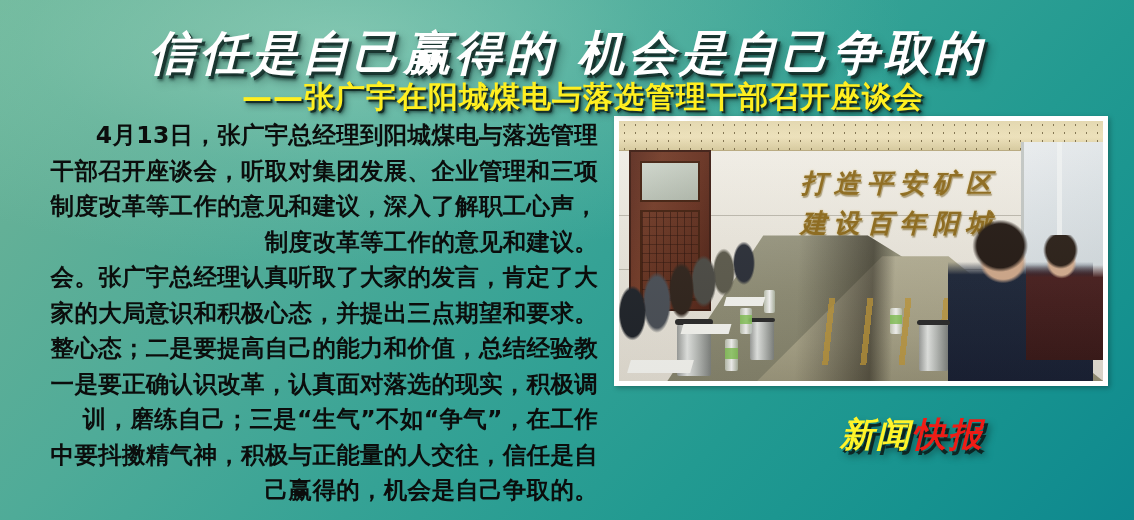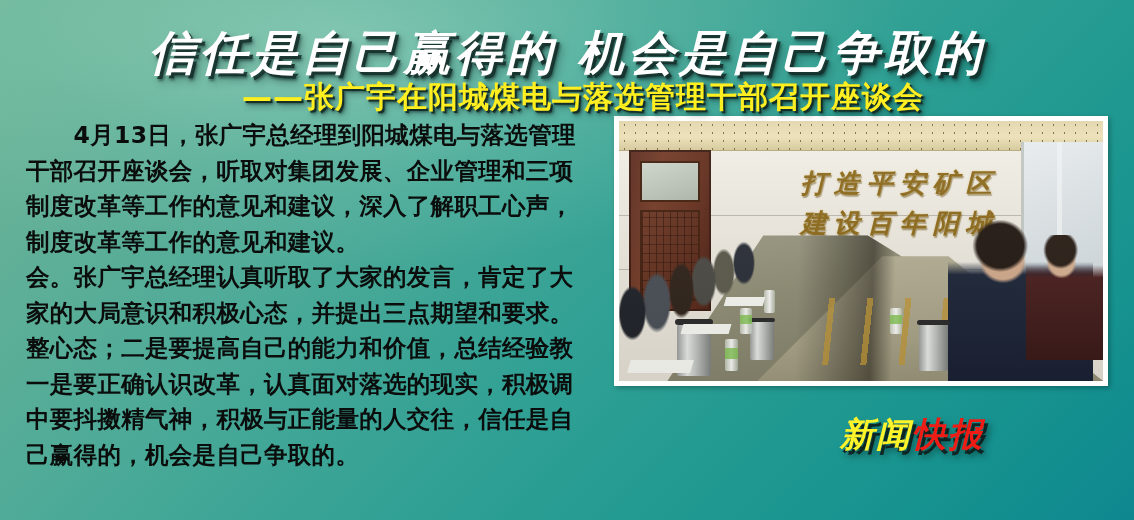--- a/index.html
+++ b/index.html
@@ -87,21 +87,21 @@
     top: 118px;
     width: 572px;
     color: #0b0d0c;
     font-family: "DejaVu Sans", "Liberation Sans", sans-serif;
     font-size: 23.5px;
     font-weight: bold;
     line-height: 35.5px;
     letter-spacing: 0.3px;
     z-index: 4;
   }
-  .article p { margin: 0; white-space: nowrap; }
+  .article p { margin: 0; white-space: nowrap; text-align: right; }
 
   
   .photo-frame {
     position: absolute;
     left: 614px;
     top: 116px;
     width: 494px;
     height: 270px;
     background: #ffffff;
     padding: 5px;
@@ -309,20 +309,21 @@
 
   <div class="article">
     <p>　　4月13日，张广宇总经理到阳城煤电与落选管理</p>
     <p>干部召开座谈会，听取对集团发展、企业管理和三项</p>
     <p>制度改革等工作的意见和建议，深入了解职工心声，</p>
     <p>制度改革等工作的意见和建议。</p>
     <p>会。张广宇总经理认真听取了大家的发言，肯定了大</p>
     <p>家的大局意识和积极心态，并提出三点期望和要求。</p>
     <p>整心态；二是要提高自己的能力和价值，总结经验教</p>
     <p>一是要正确认识改革，认真面对落选的现实，积极调</p>
+    <p>训，磨练自己；三是“生气”不如“争气”，在工作</p>
     <p>中要抖擞精气神，积极与正能量的人交往，信任是自</p>
     <p>己赢得的，机会是自己争取的。</p>
   </div>
 
   <div class="photo-frame">
     <div class="photo">
       <div class="wall"></div>
       <div class="ceiling-strip"></div>
       <div class="wall-line" style="top:36%"></div>
       <div class="wall-line" style="top:57%"></div>

